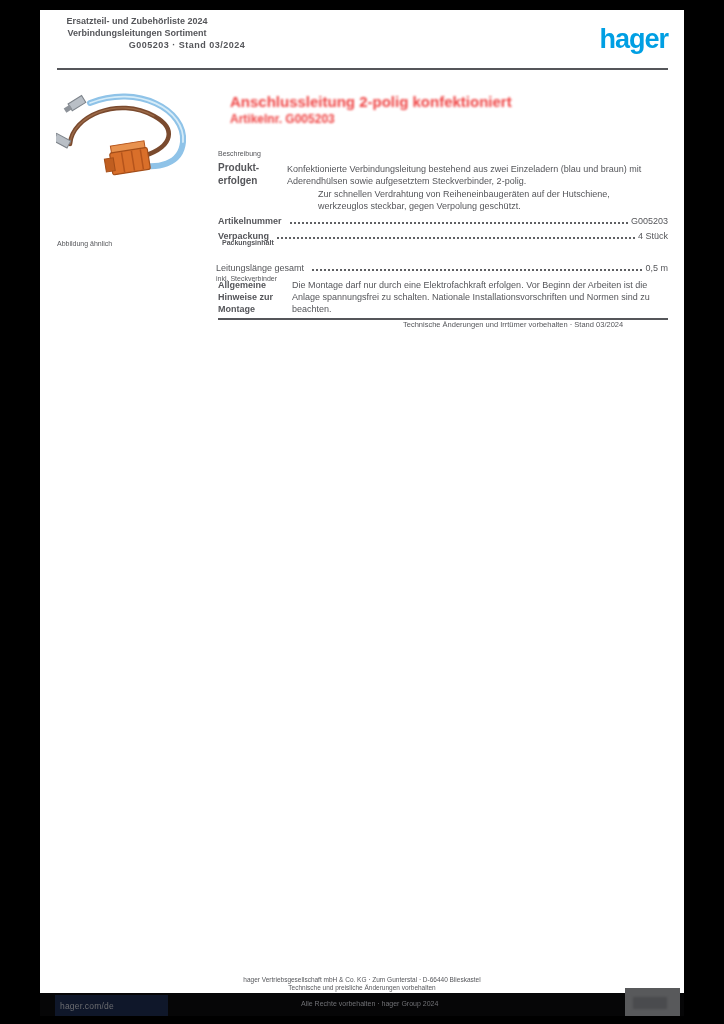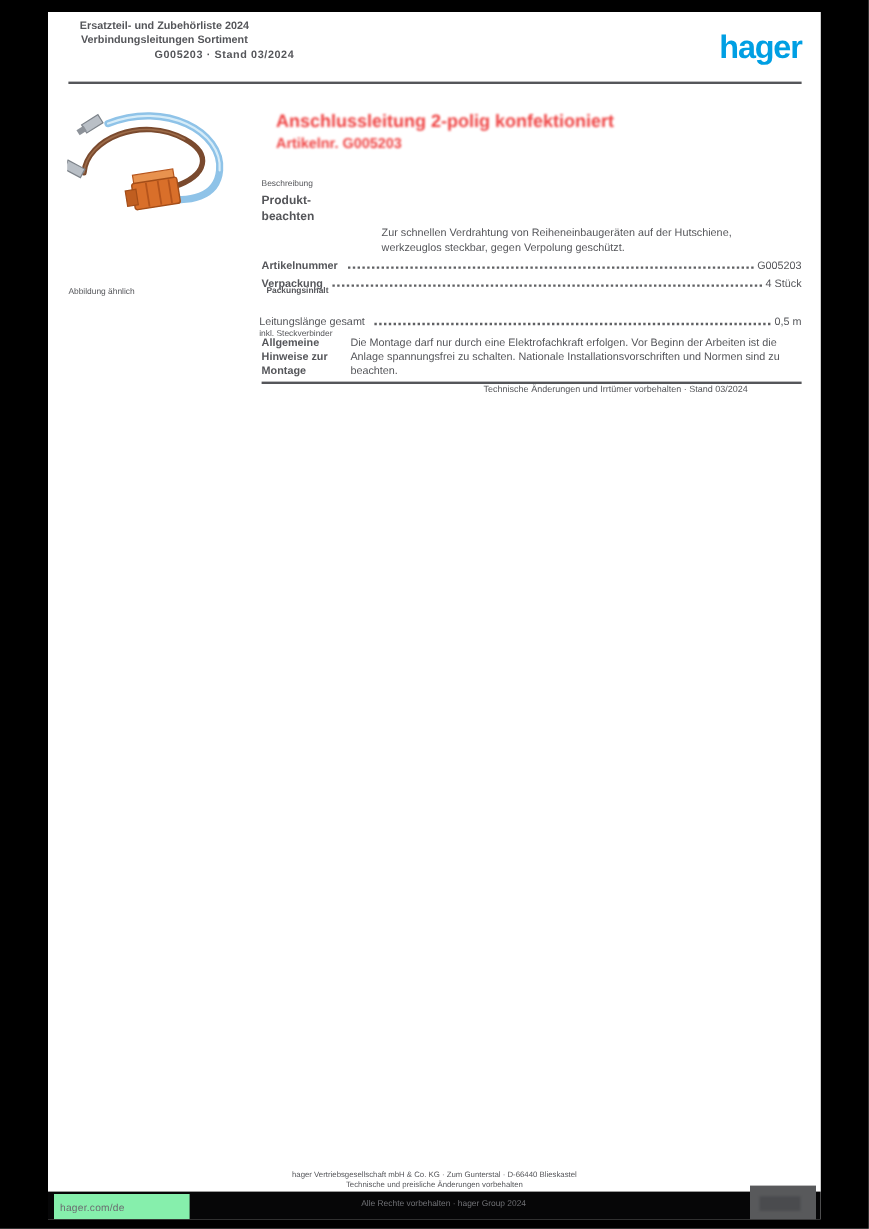--- a/index.html
+++ b/index.html
@@ -49,21 +49,21 @@
 
   .info{left:178px;top:269px;width:450px;display:flex;}
   .info .ilabel{width:74px;font-size:9px;font-weight:bold;line-height:12px;flex:none;}
   .info .itext{width:376px;font-size:9px;line-height:12px;margin-left:0;}
   .divider{left:178px;top:308px;width:450px;height:1.5px;background:#55565a;}
   .disclaimer{left:363px;top:310px;width:265px;font-size:7.5px;line-height:9px;}
 
   
   .prefooter{left:0;top:966px;width:644px;text-align:center;font-size:6.5px;line-height:8px;}
   .footer-bar{left:0;top:983px;width:644px;height:23px;background:#060607;}
-  .f-linkbox{position:absolute;left:5px;top:2px;width:113px;height:21px;background:#86efac;display:flex;align-items:center;}
+  .f-linkbox{position:absolute;left:15px;top:2px;width:113px;height:21px;background:#0f172a;display:flex;align-items:center;}
   .f-url{font-size:8.5px;color:#6b6c70;padding-left:5px;letter-spacing:.2px;}
   .f-center{position:absolute;left:261px;top:7px;font-size:7px;color:#707175;white-space:nowrap;filter:blur(0.45px);}
   .f-logobox{position:absolute;right:4px;top:-5px;width:55px;height:30px;background:#58595b;}
   .f-logobox .inner{position:absolute;left:8px;top:9px;width:34px;height:12px;background:#4a4b4e;filter:blur(1px);}
 </style>
 </head>
 <body>
 
 <div class="page">
 
@@ -101,21 +101,22 @@
       <line x1="20" y1="4" x2="20" y2="24" stroke="#b5541c" stroke-width="1.5"></line>
       <line x1="29" y1="4" x2="29" y2="24" stroke="#b5541c" stroke-width="1.5"></line>
     </g>
   </svg>
   <div class="abs img-caption smudge-s">Abbildung ähnlich</div>
 
   <div class="abs title smudge-l">Anschlussleitung 2-polig konfektioniert</div>
   <div class="abs subtitle smudge-l">Artikelnr. G005203</div>
 
   <div class="abs desc-cap smudge-s">Beschreibung</div>
-  <div class="abs desc-label smudge-m">Produkt- beachten</div>
+  <div class="abs desc-label smudge-m">Produkt- erfolgen</div>
+  <div class="abs desc-p1 smudge-m">Konfektionierte Verbindungsleitung bestehend aus zwei Einzeladern (blau und braun) mit Aderendhülsen sowie aufgesetztem Steckverbinder, 2-polig.</div>
   <div class="abs desc-p2 smudge-m">Zur schnellen Verdrahtung von Reiheneinbaugeräten auf der Hutschiene, werkzeuglos steckbar, gegen Verpolung geschützt.</div>
 
   <div class="abs rows">
     <div class="arow">
       <span class="lbl smudge-m">Artikelnummer</span>
       <span class="leader"></span>
       <span class="val smudge-m">G005203</span>
     </div>
     <div class="arow">
       <span class="lbl smudge-m">Verpackung</span>

